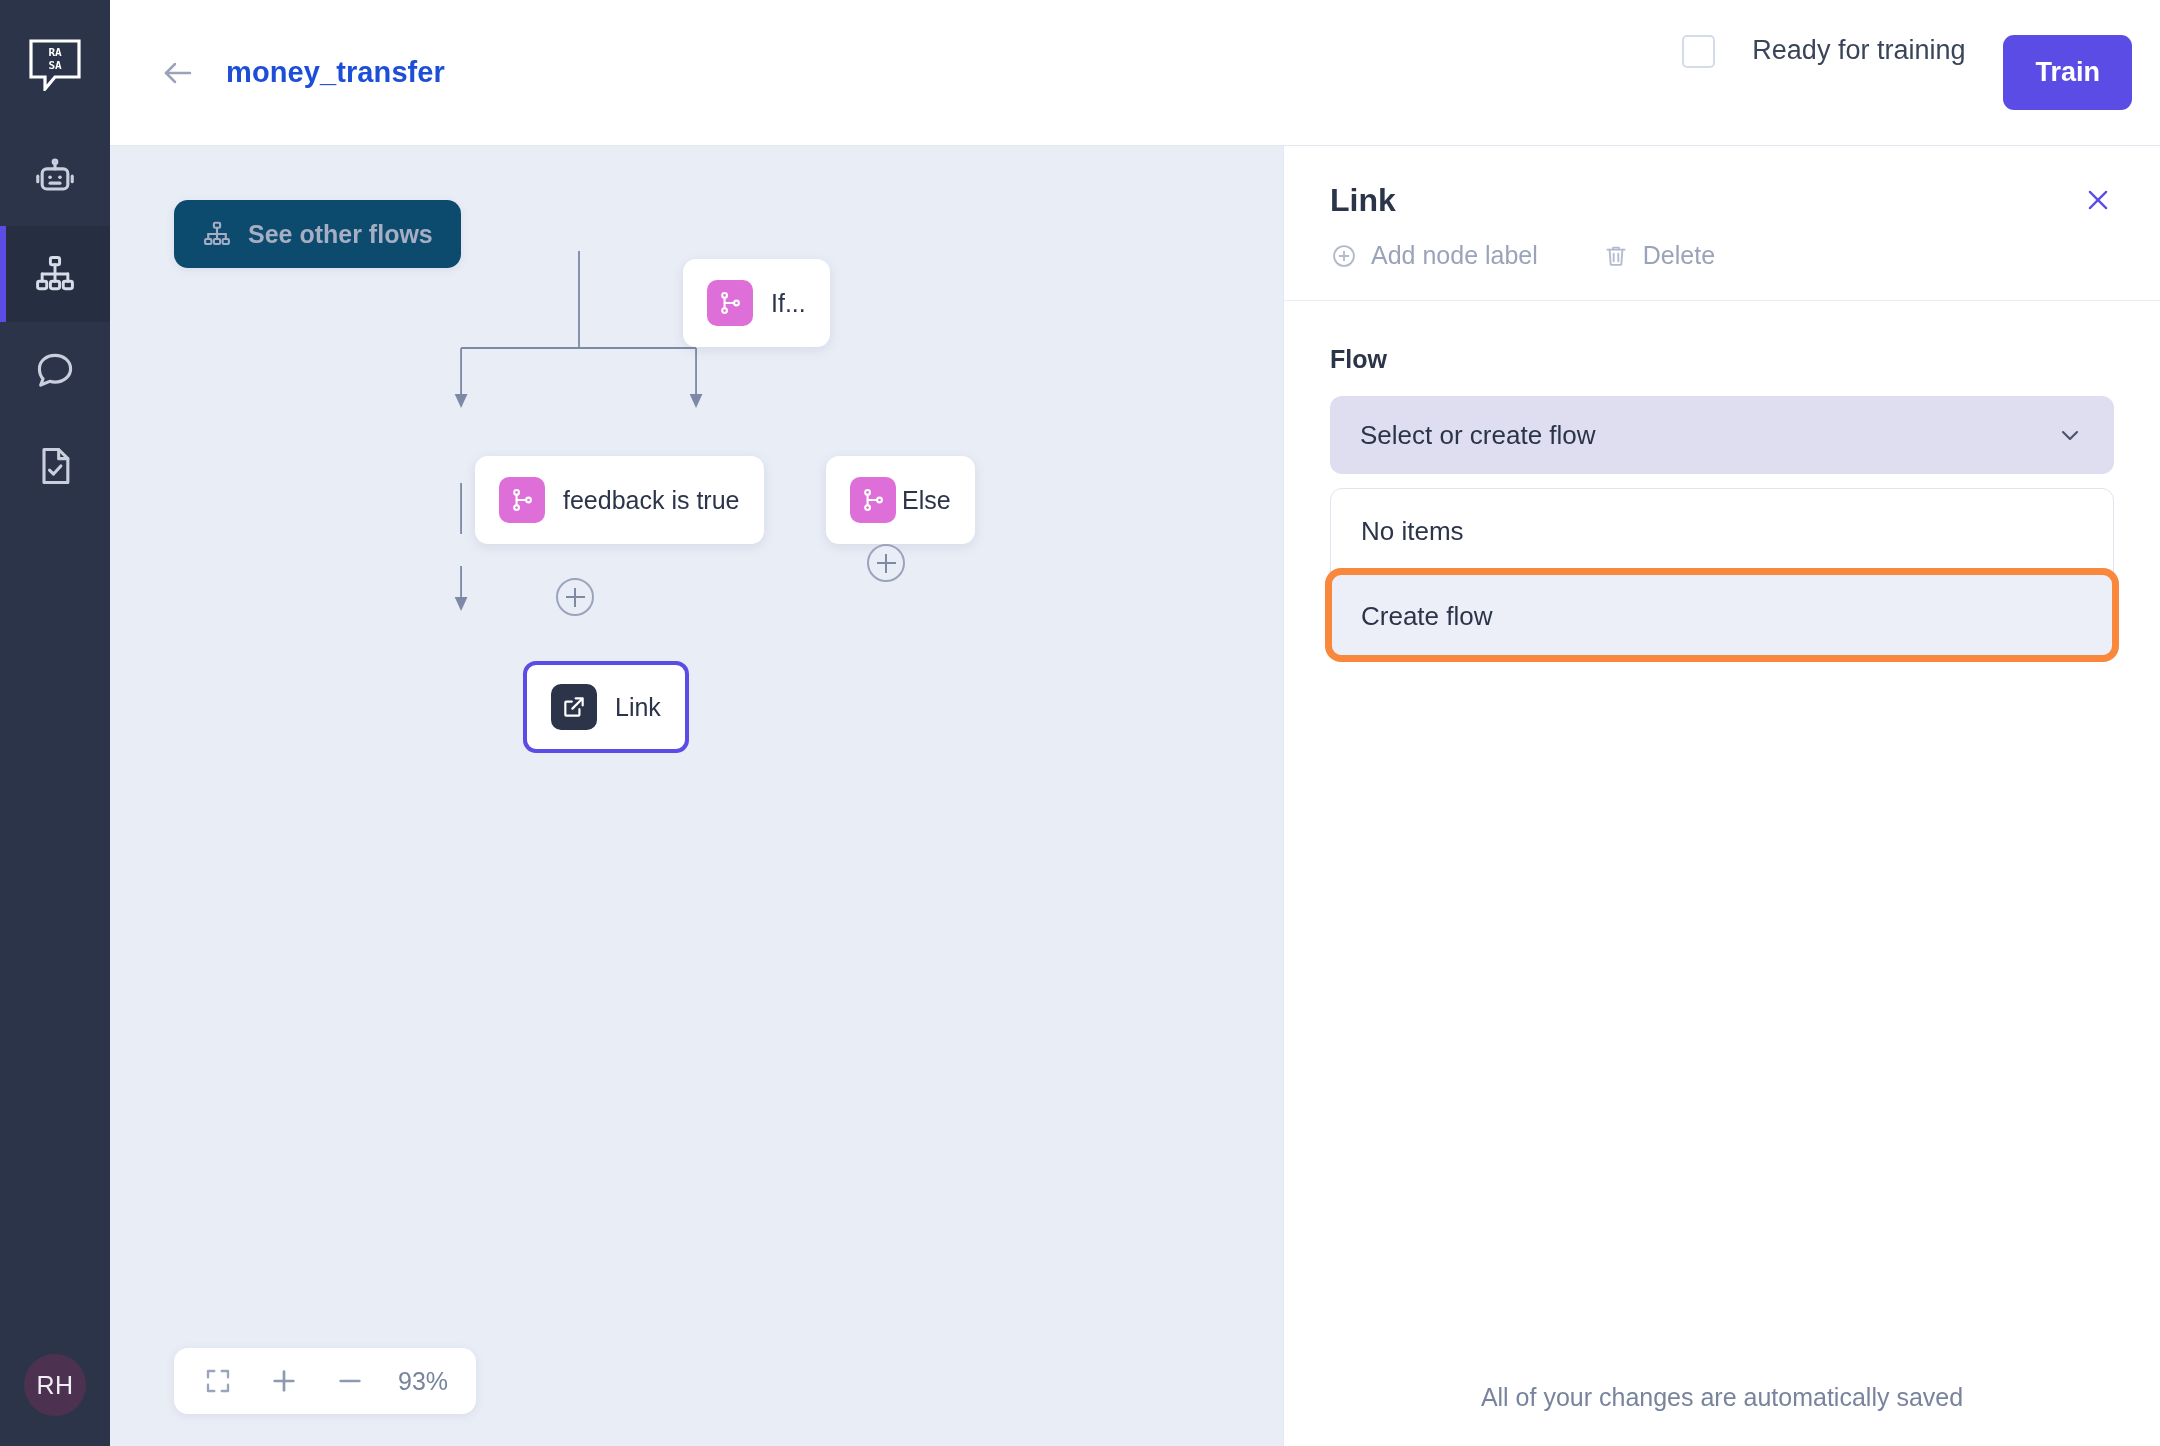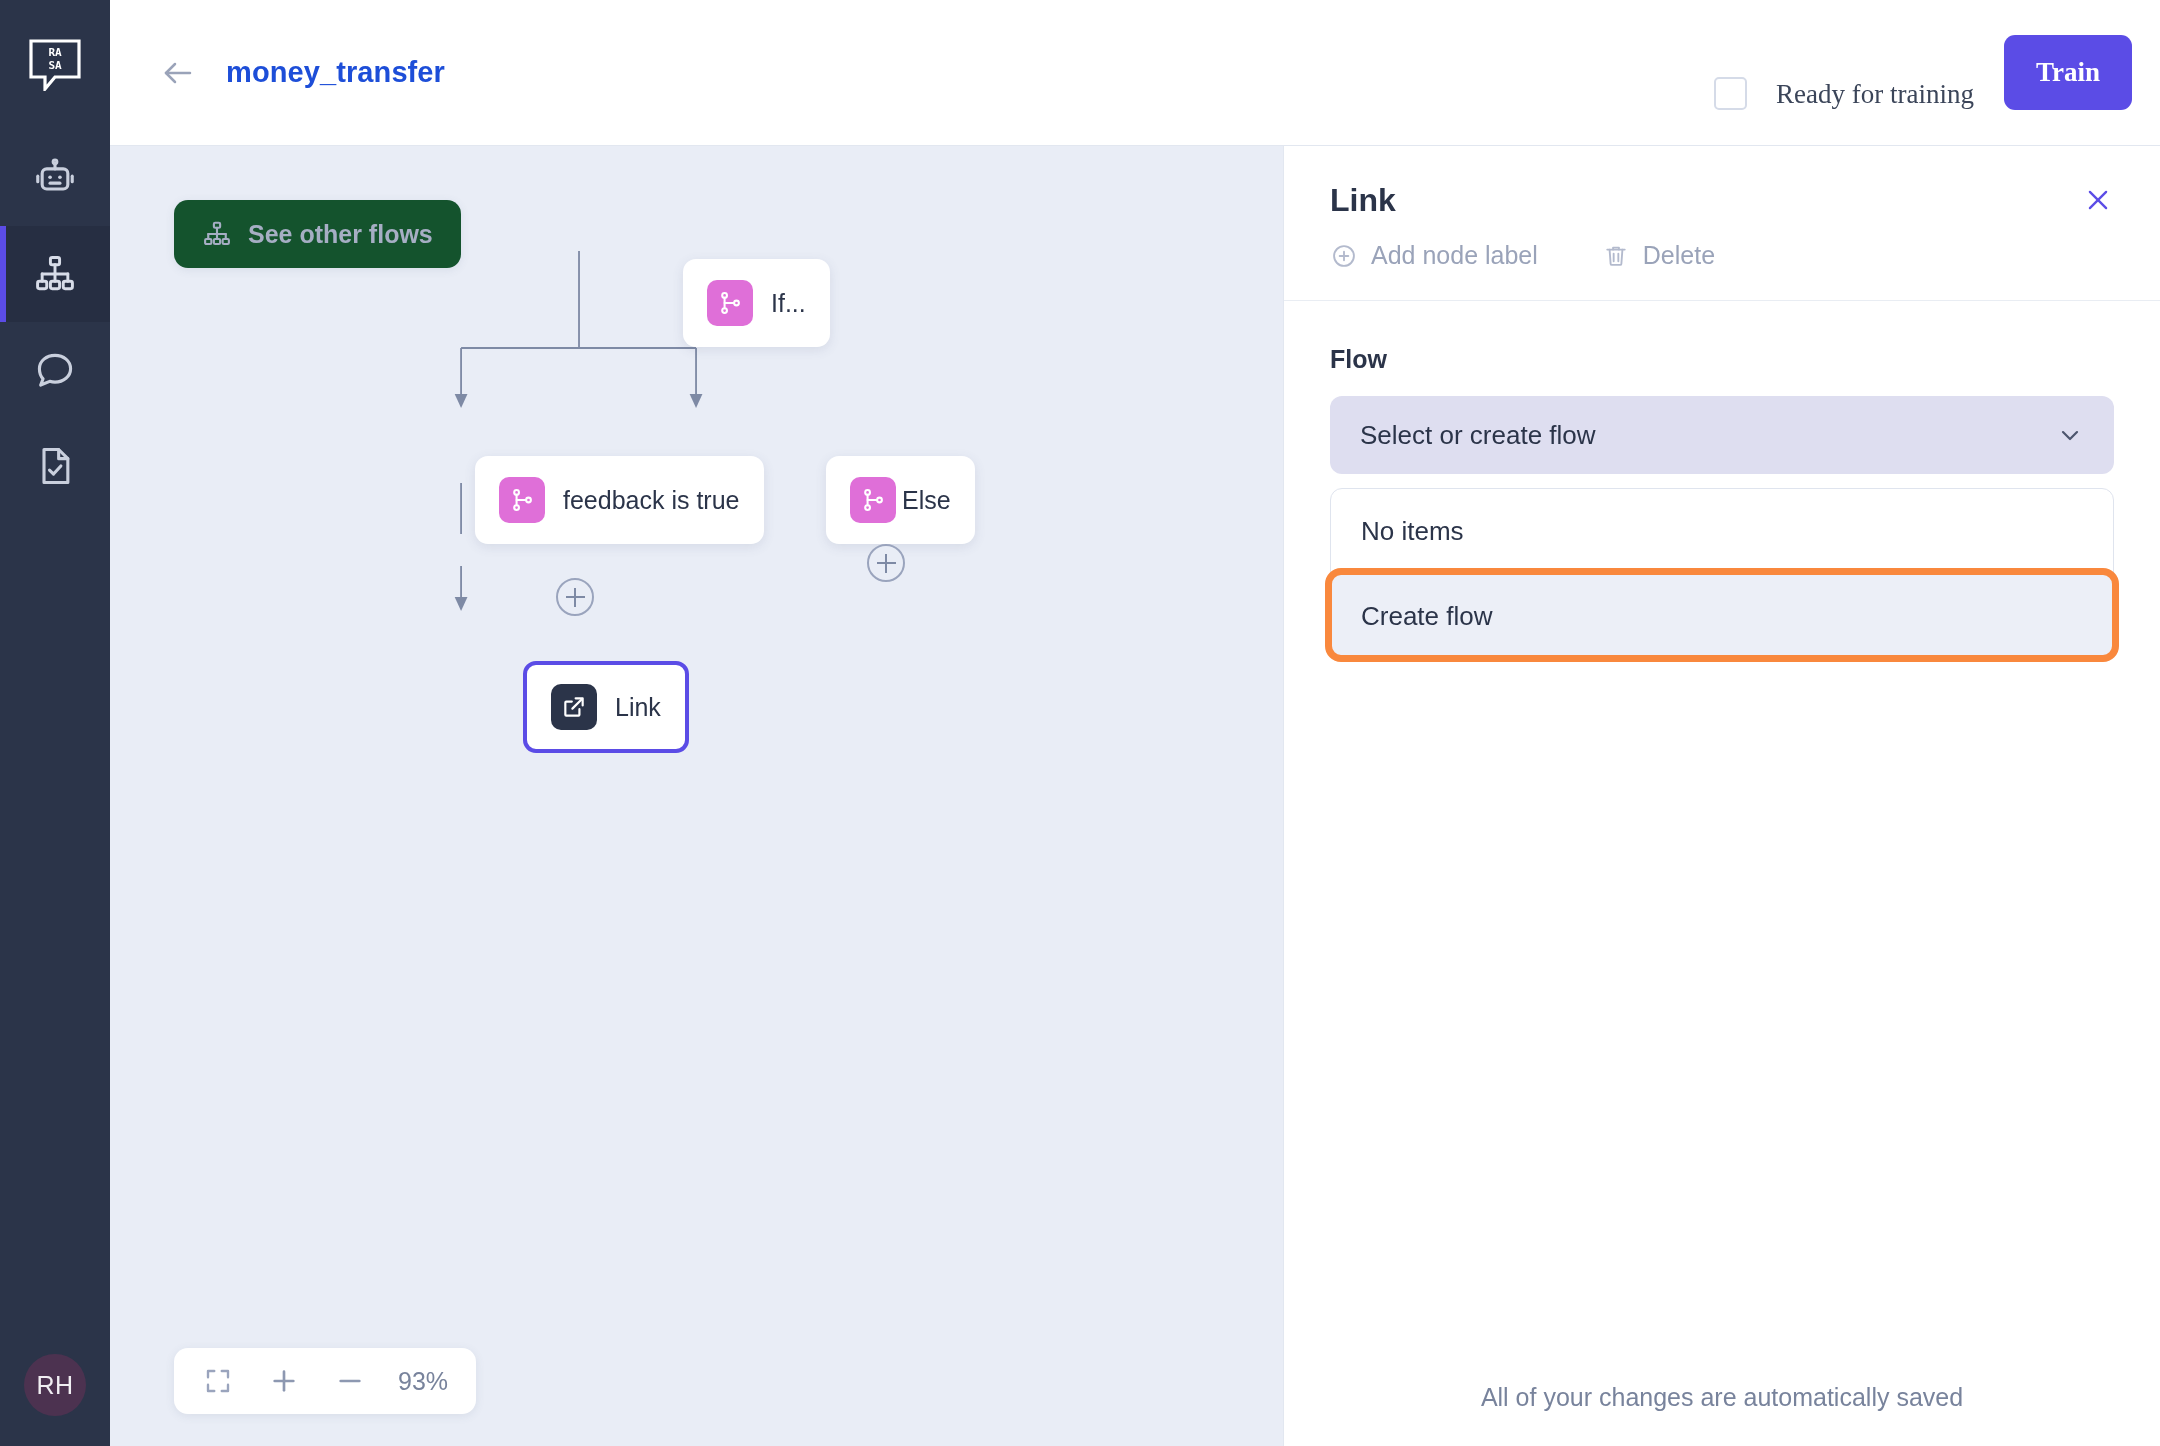--- a/index.html
+++ b/index.html
@@ -82,23 +82,22 @@
   }
   .flow-title {
     font-size: 29px;
     font-weight: bold;
     color: #1d4ed8;
     letter-spacing: .1px;
   }
   .topbar-right {
     margin-left: auto;
     display: flex;
-    align-items: flex-end;
-    gap: 0;
-    font-family: Liberation Serif, serif;
+    align-items: flex-start;
+    gap: 8px;
   }
   .ready-checkbox {
     width: 33px; height: 33px;
     border: 2px solid #d5dbe8;
     border-radius: 5px;
     background: #fff;
     cursor: pointer;
     flex: 0 0 33px;
   }
   .ready-label {
@@ -132,21 +131,21 @@
   
   .canvas {
     position: relative;
     flex: 1 1 auto;
     background: #e9edf6;
     overflow: hidden;
   }
   .see-other-flows {
     position: absolute;
     left: 64px; top: 54px;
-    background: #14532d;
+    background: #0c4a6e;
     border-radius: 14px;
     height: 68px;
     display: flex;
     align-items: center;
     padding: 0 28px;
     gap: 16px;
     box-shadow: 0 2px 10px rgba(70,85,120,.10);
     cursor: pointer;
   }
   .see-other-flows .sof-label {

